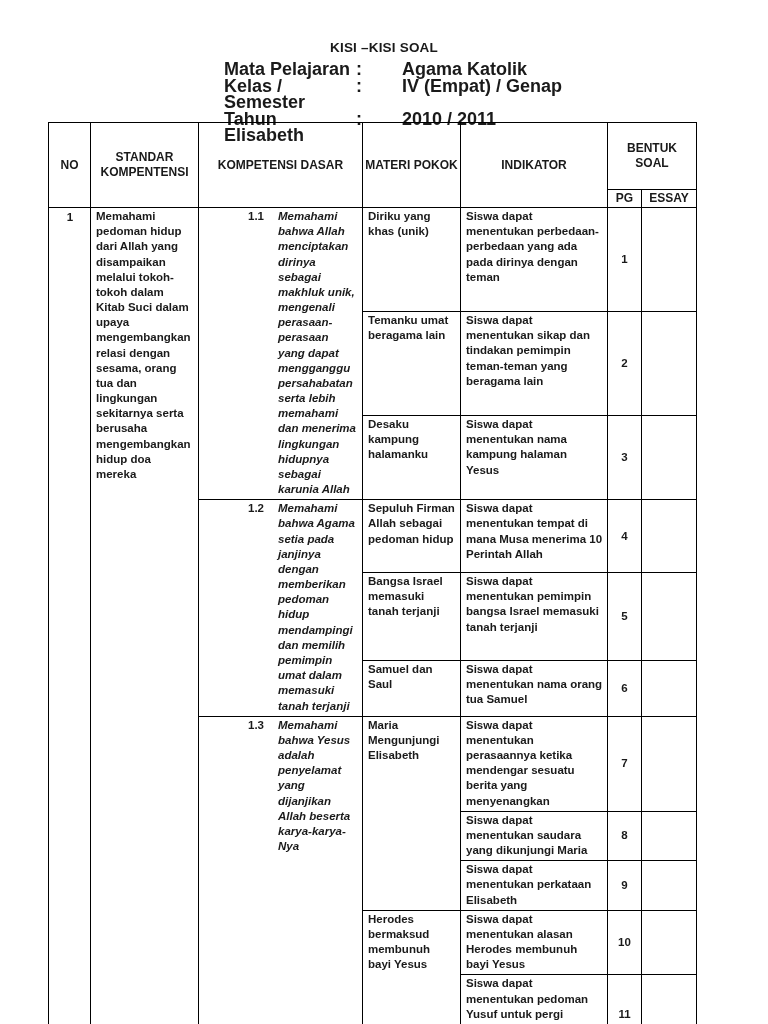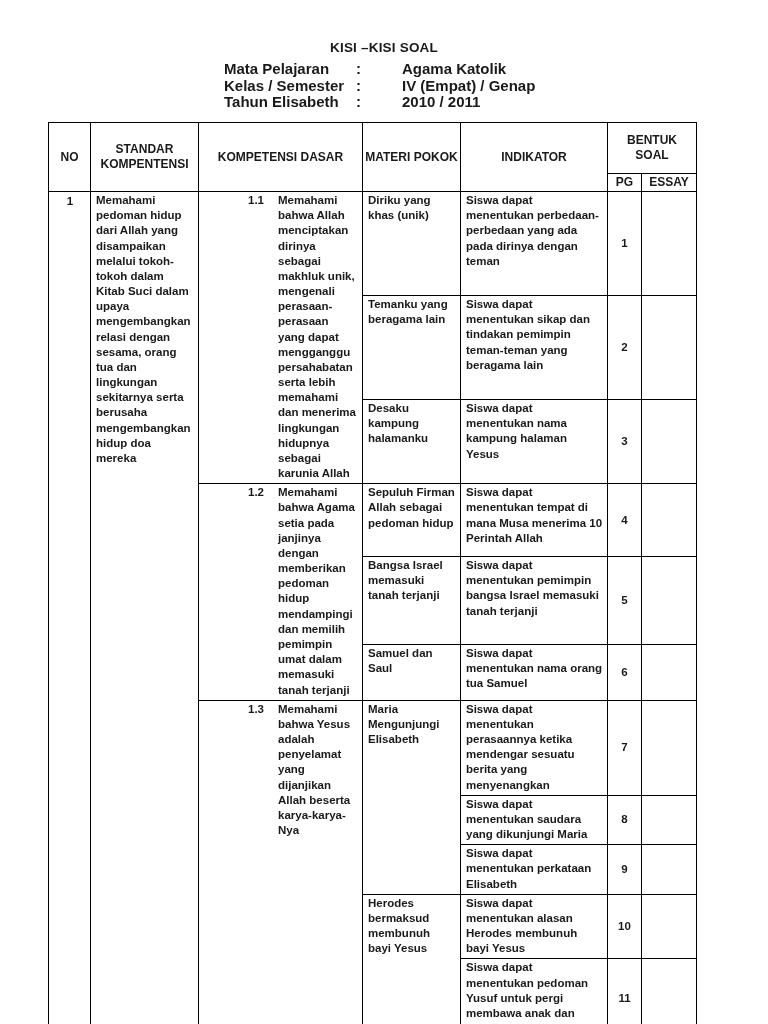--- a/index.html
+++ b/index.html
@@ -8,42 +8,42 @@
     font-family:"Liberation Sans","DejaVu Sans",sans-serif;
     color:#1a1a1a;-webkit-font-smoothing:antialiased;
   }
   .doc-title{
     position:absolute;top:40px;left:0;width:768px;text-align:center;
     font-size:13.5px;font-weight:bold;letter-spacing:.2px;
   }
   .meta{
     position:absolute;top:61px;left:224px;
     display:grid;grid-template-columns:132px 46px auto;
-    font-size:15px;font-weight:bold;line-height:16.5px;
+    font-size:18px;font-weight:bold;line-height:16.5px;
   }
   .tbl-wrap{position:absolute;left:48px;top:122px;}
   table{border-collapse:collapse;table-layout:fixed;width:648px;}
   th,td{border:1px solid #000;box-sizing:border-box;}
   th{
     font-size:12px;font-weight:bold;text-align:center;vertical-align:middle;
     padding:1px 2px;line-height:1.25;
   }
   td{
     font-size:11.5px;font-weight:bold;vertical-align:top;
     padding:1px 4px 2px 5px;line-height:1.32;
     border-top-style:dashed;
   }
   td.st{border-top-style:solid;}
   tr.last td{border-bottom-style:dashed;}
   td.db{border-bottom-style:dashed;margin-top:32px;}
   td.no-cell{text-align:center;padding-top:2px;}
   td.pg-cell{vertical-align:middle;text-align:center;padding:0;}
   .kd{display:flex;}
   .kd-num{width:30px;flex:none;margin-left:44px;}
-  .kd-text{flex:1;}
+  .kd-text{flex:1;font-style:italic;}
 </style>
 </head>
 <body>
 
 <div class="doc-title">KISI –KISI SOAL</div>
 
 <div class="meta">
   <span>Mata Pelajaran</span>
   <span>:</span>
   <span>Agama Katolik</span>
@@ -66,21 +66,21 @@
         <col style="width:34px">
         <col style="width:55px">
   </colgroup>
   <thead>
     <tr style="height:34px">
       <th rowspan="2">NO</th>
       <th rowspan="2">STANDAR KOMPENTENSI</th>
       <th rowspan="2">KOMPETENSI DASAR</th>
       <th rowspan="2">MATERI POKOK</th>
       <th rowspan="2">INDIKATOR</th>
-      <th colspan="2" style="padding:10px 10px;">BENTUK SOAL</th>
+      <th colspan="2" style="padding:18px 10px;">BENTUK SOAL</th>
     </tr>
     <tr style="height:18px">
       <th>PG</th>
       <th>ESSAY</th>
     </tr>
   </thead>
   <tbody>
     <tr style="height:76px">
       <td rowspan="12" class="st no-cell">1</td>
       <td rowspan="12" class="st">Memahami pedoman hidup dari Allah yang disampaikan melalui tokoh-tokoh dalam Kitab Suci dalam upaya mengembangkan relasi dengan sesama, orang tua dan lingkungan sekitarnya serta berusaha mengembangkan hidup doa mereka</td>
@@ -89,21 +89,21 @@
           <span class="kd-num">1.1</span>
           <span class="kd-text">Memahami bahwa Allah menciptakan dirinya sebagai makhluk unik, mengenali perasaan-perasaan yang dapat mengganggu persahabatan serta lebih memahami dan menerima lingkungan hidupnya sebagai karunia Allah</span>
         </div>
       </td>
       <td class="st">Diriku yang khas (unik)</td>
       <td class="st">Siswa dapat menentukan perbedaan-perbedaan yang ada pada dirinya dengan teman</td>
       <td class="st pg-cell">1</td>
       <td class="st"></td>
     </tr>
     <tr style="height:74px">
-      <td>Temanku yang beragama lain</td>
+      <td>Temanku umat beragama lain</td>
       <td>Siswa dapat menentukan sikap dan tindakan pemimpin teman-teman yang beragama lain</td>
       <td class="pg-cell">2</td>
       <td></td>
     </tr>
     <tr style="height:58px">
       <td>Desaku kampung halamanku</td>
       <td>Siswa dapat menentukan nama kampung halaman Yesus</td>
       <td class="pg-cell">3</td>
       <td></td>
     </tr>

